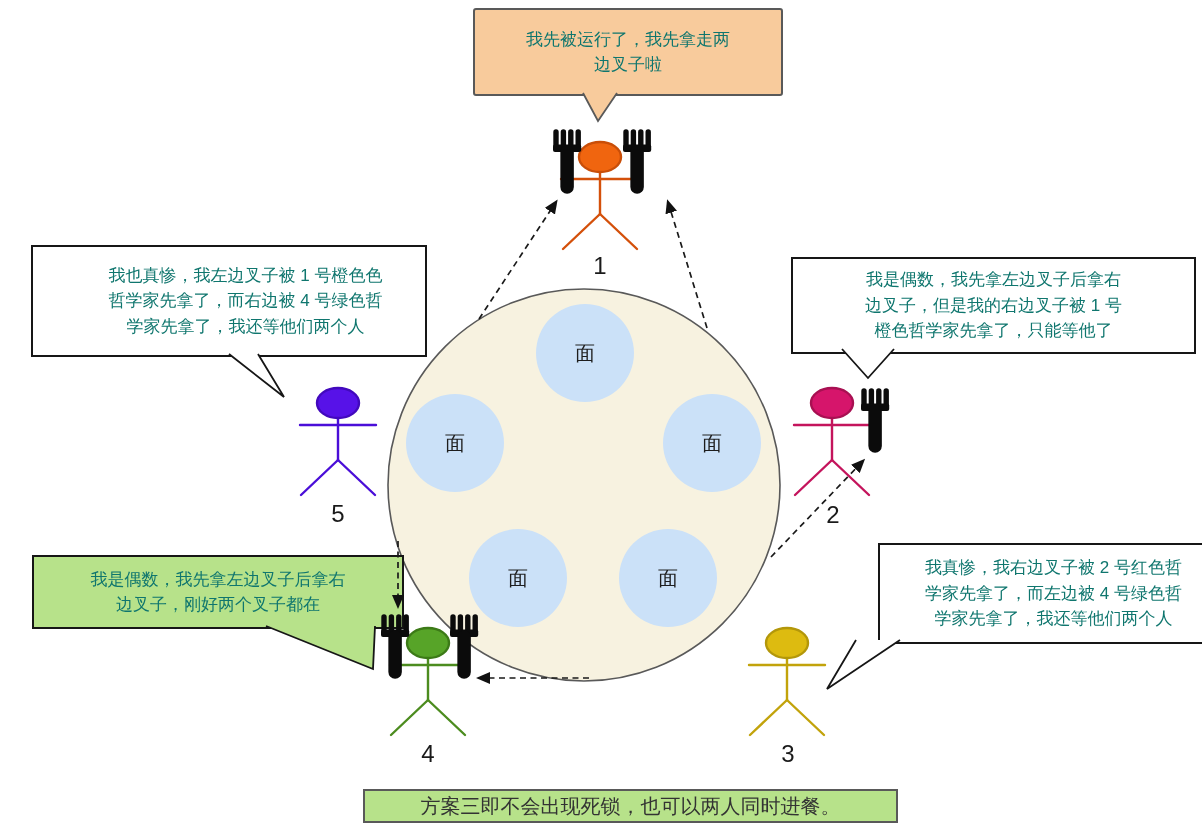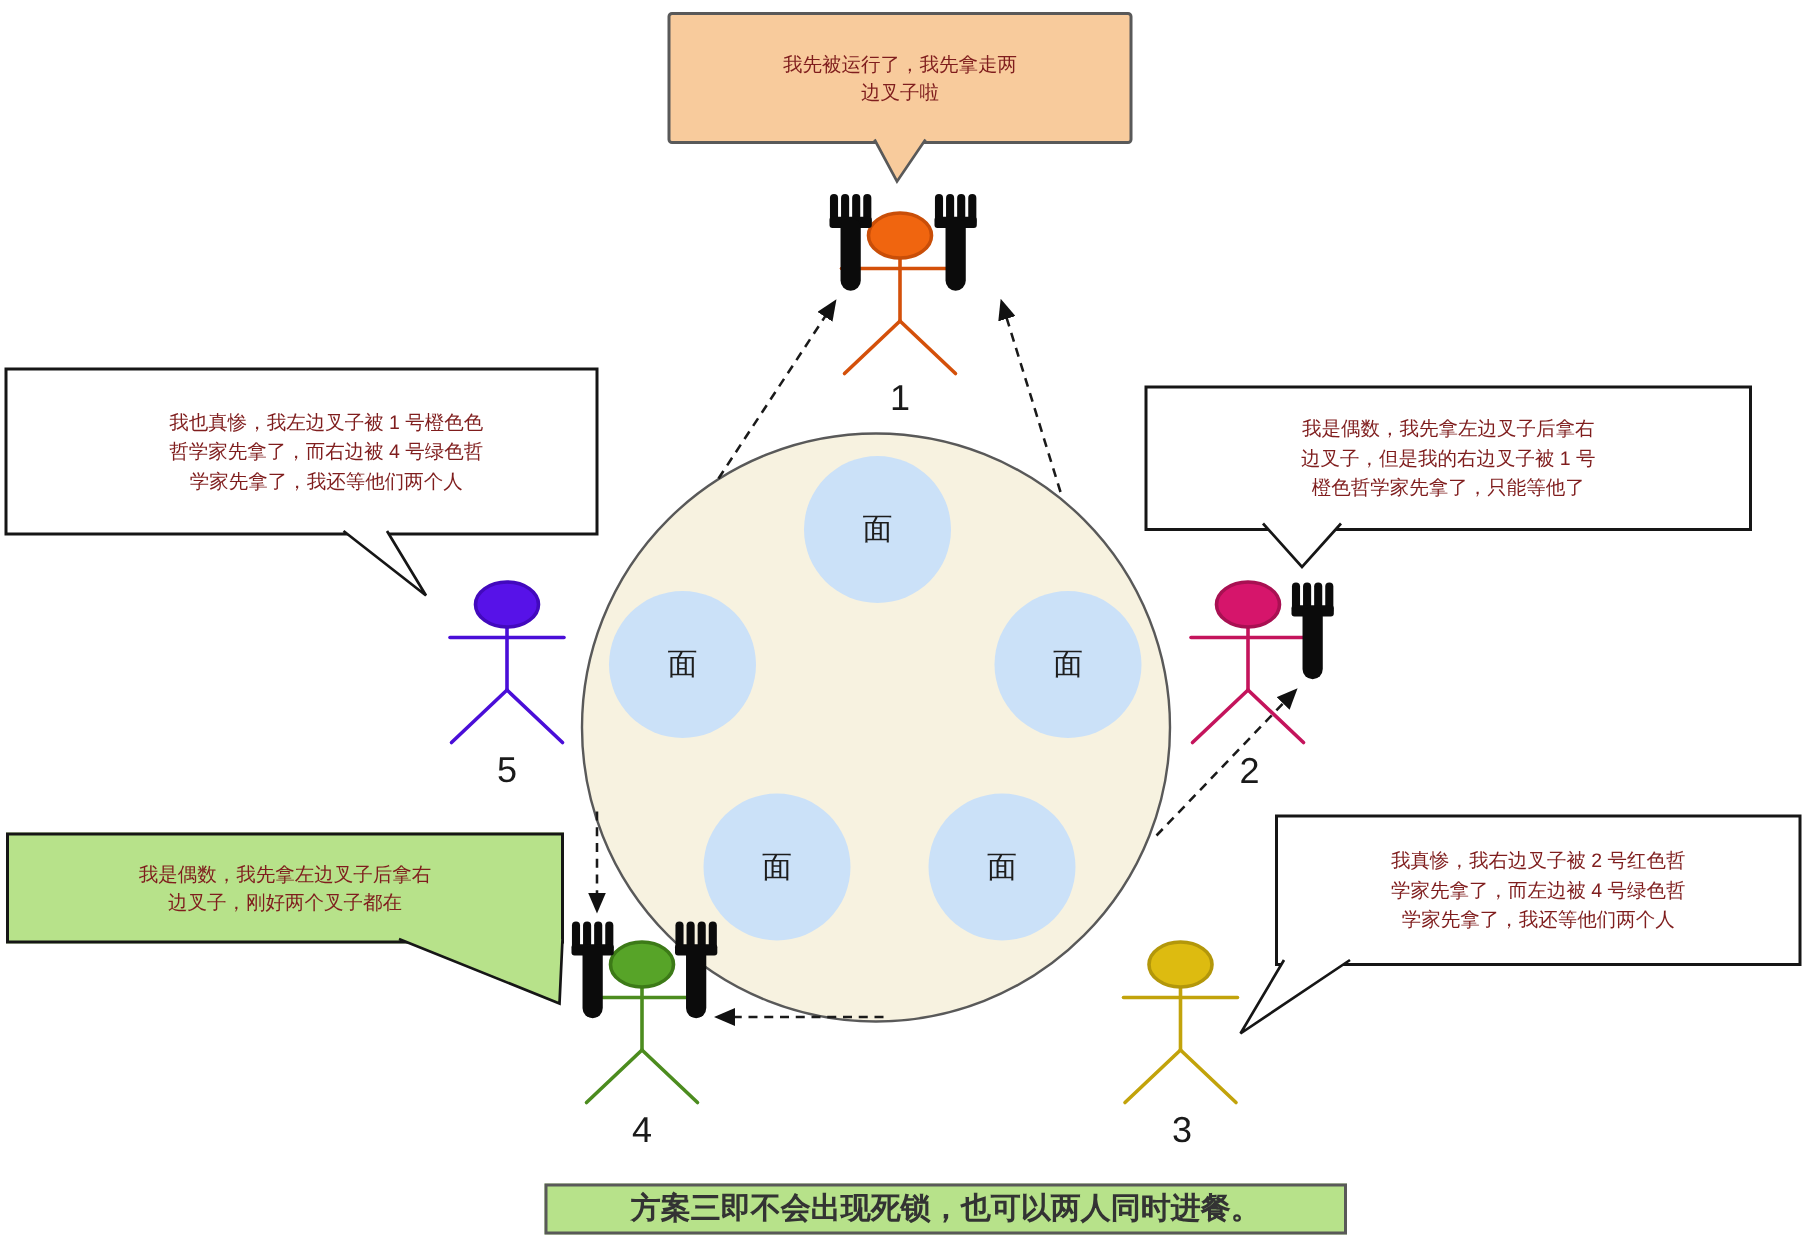--- a/index.html
+++ b/index.html
@@ -8,28 +8,28 @@
     font-family:"Liberation Sans","DejaVu Sans",sans-serif;overflow:hidden;
   }
   svg.layer{position:absolute;left:0;top:0;pointer-events:none;}
   #bg-layer{z-index:0;}
   #fg-layer{z-index:3;}
   .bubble{
     position:absolute;z-index:2;box-sizing:border-box;
     background:#ffffff;border:2px solid #161616;
     display:flex;align-items:center;justify-content:center;
     text-align:center;white-space:pre-line;
-    font-size:13px;line-height:1.5;color:#7f1d1d;
+    font-size:17px;line-height:1.5;color:#0f766e;margin-left:28px;
   }
   .bubble.peach{background:#F8CB9C;border-color:#595959;border-radius:3px;}
   .bubble.green{background:#B7E28A;border-color:#161616;}
   .caption{
     position:absolute;z-index:2;box-sizing:border-box;
     background:#B7E28A;border:2px solid #595959;
-    font-size:20px;line-height:30px;text-align:center;color:#333333;font-weight:bold;
+    font-size:20px;line-height:30px;text-align:center;color:#333333;
   }
   .plate-label{
     position:absolute;z-index:1;transform:translate(-50%,-50%);
     font-size:20px;color:#1d1d1d;
   }
   .num-label{
     position:absolute;z-index:1;transform:translate(-50%,0);
     font-size:24px;color:#1a1a1a;
   }
 </style>

